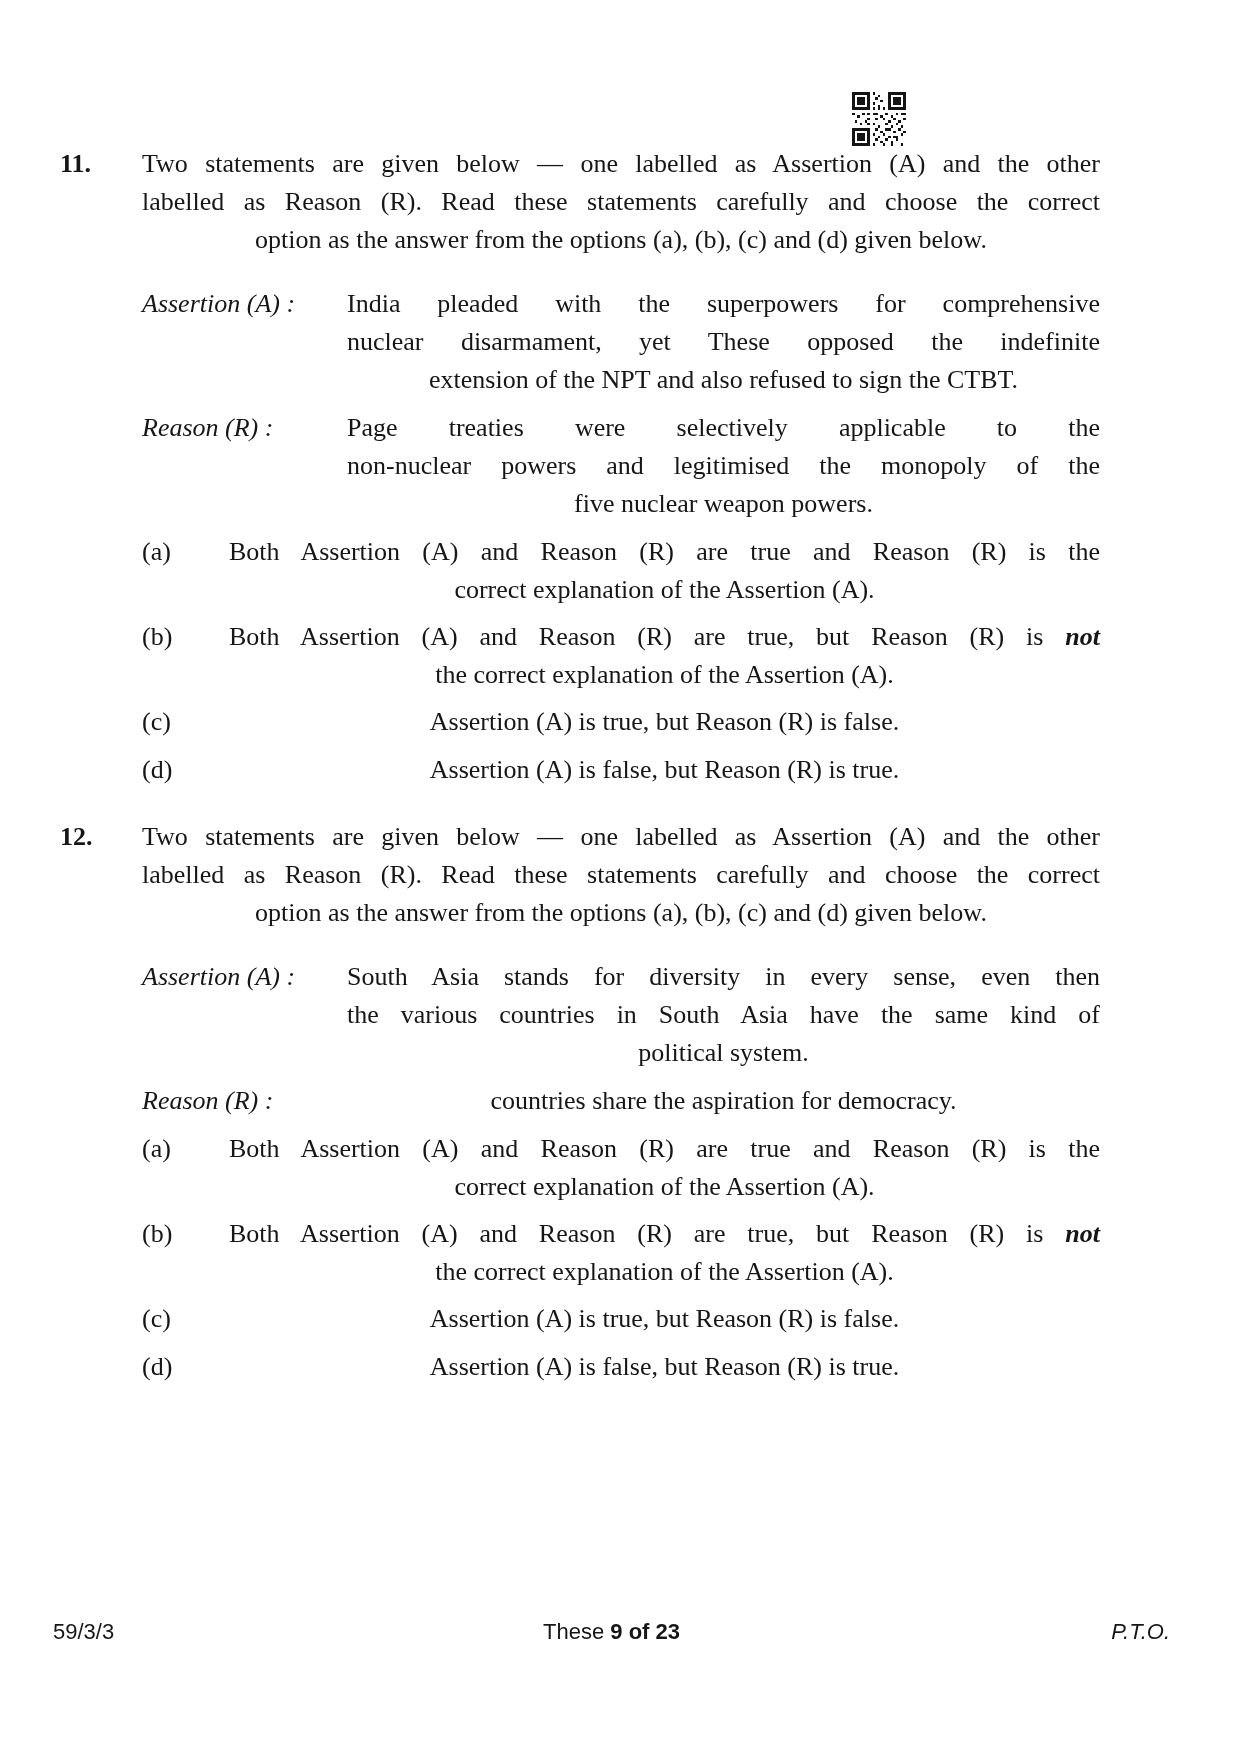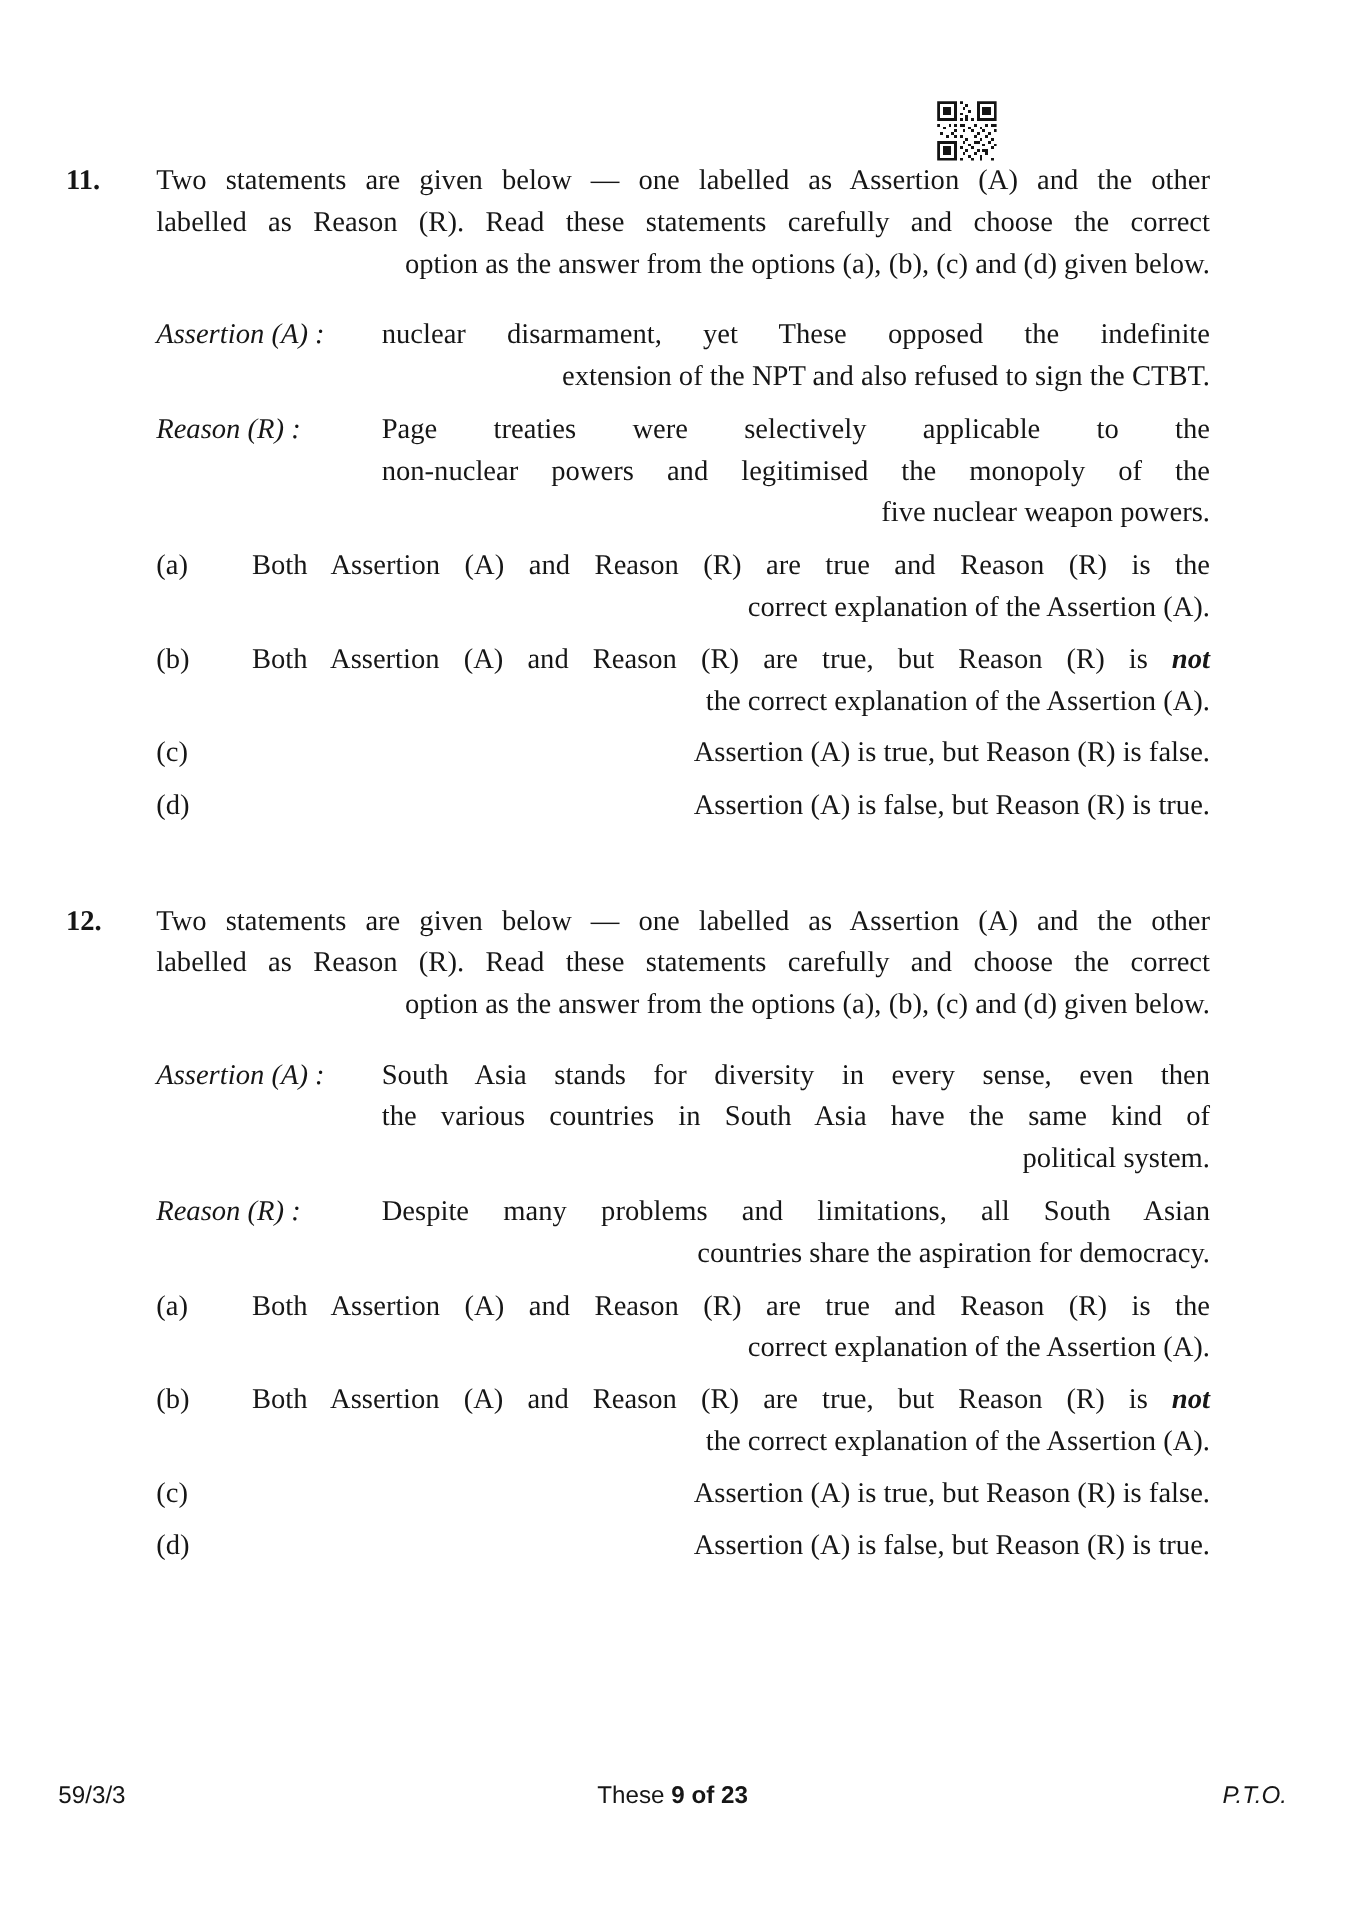--- a/index.html
+++ b/index.html
@@ -20,21 +20,21 @@
     font-size: 26px;
   }
   .q-num {
     position: absolute; left: 0; top: 0;
     font-weight: 700;
     line-height: 38px;
   }
   .q-body { margin-left: 82px; }
   .line { line-height: 38px; height: 38px; }
   .fl { text-align: justify; text-align-last: justify; }
-  .ll { text-align: right; }
+  .ll { text-align: center; }
   .ar { display: flex; }
   .ar-label { width: 205px; flex: none; font-style: italic; }
   .ar-body { flex: 1; min-width: 0; }
   .opt { display: flex; }
   .opt-letter { width: 87px; flex: none; }
   .opt-body { flex: 1; min-width: 0; }
   .mt12 { margin-top: 26px; }
   .mt10 { margin-top: 10px; }
   .mt9  { margin-top: 9px; }
   .em { font-weight: 700; font-style: italic; }
@@ -132,20 +132,21 @@
   <div class="q-num">11.</div>
   <div class="q-body">
     <div>
       <div class="line fl">Two statements are given below — one labelled as Assertion (A) and the other</div>
       <div class="line fl">labelled as Reason (R). Read these statements carefully and choose the correct</div>
       <div class="line ll">option as the answer from the options (a), (b), (c) and (d) given below.</div>
     </div>
     <div class="ar mt12">
       <div class="ar-label line">Assertion (A) :</div>
       <div class="ar-body">
+        <div class="line fl">India pleaded with the superpowers for comprehensive</div>
         <div class="line fl">nuclear disarmament, yet These opposed the indefinite</div>
         <div class="line ll">extension of the NPT and also refused to sign the CTBT.</div>
       </div>
     </div>
     <div class="ar mt10">
       <div class="ar-label line">Reason (R) :</div>
       <div class="ar-body">
         <div class="line fl">Page treaties were selectively applicable to the</div>
         <div class="line fl">non-nuclear powers and legitimised the monopoly of the</div>
         <div class="line ll">five nuclear weapon powers.</div>
@@ -192,21 +193,20 @@
       <div class="ar-label line">Assertion (A) :</div>
       <div class="ar-body">
         <div class="line fl">South Asia stands for diversity in every sense, even then</div>
         <div class="line fl">the various countries in South Asia have the same kind of</div>
         <div class="line ll">political system.</div>
       </div>
     </div>
     <div class="ar mt10">
       <div class="ar-label line">Reason (R) :</div>
       <div class="ar-body">
-        <div class="line fl">Despite many problems and limitations, all South Asian</div>
         <div class="line ll">countries share the aspiration for democracy.</div>
       </div>
     </div>
     <div class="opt mt10">
       <div class="opt-letter line">(a)</div>
       <div class="opt-body">
         <div class="line fl">Both Assertion (A) and Reason (R) are true and Reason (R) is the</div>
         <div class="line ll">correct explanation of the Assertion (A).</div>
       </div>
     </div>

